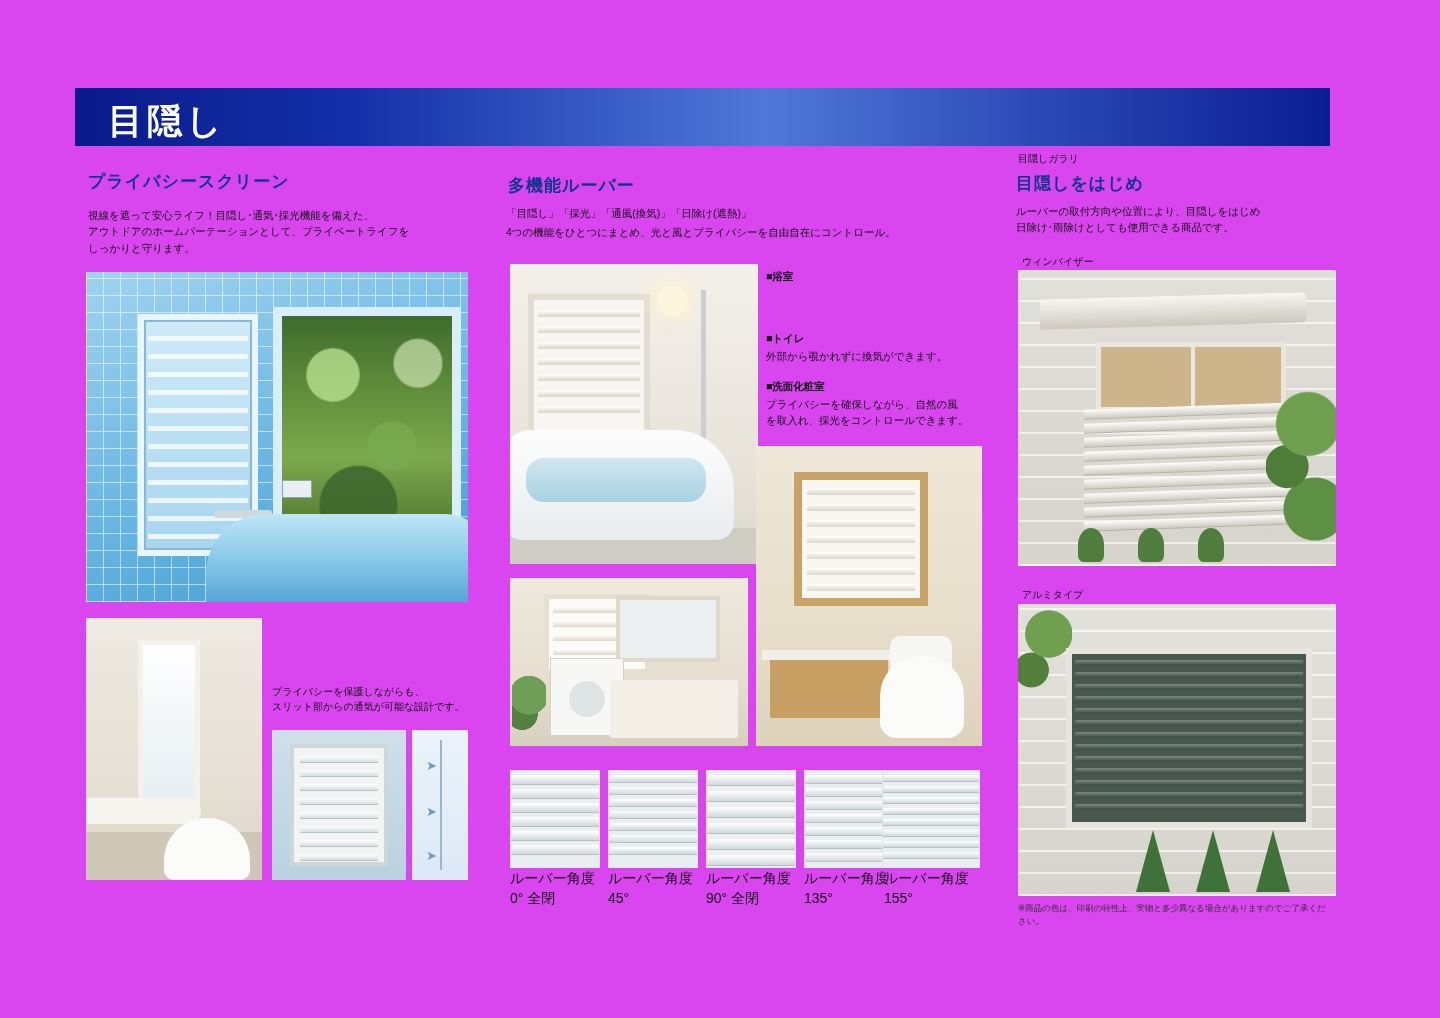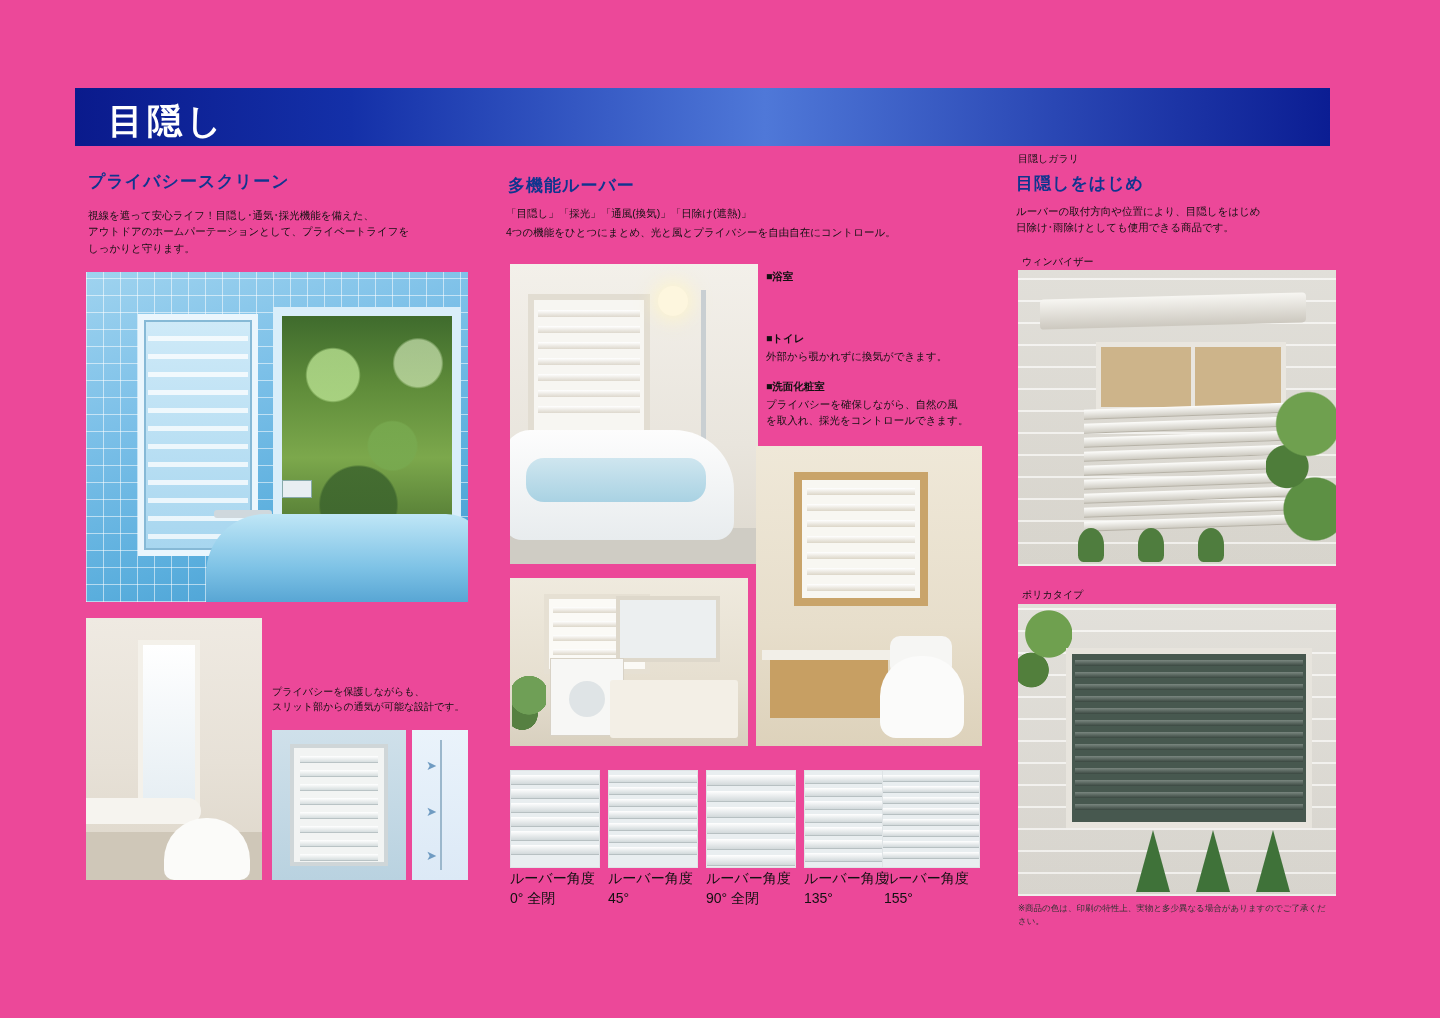--- a/index.html
+++ b/index.html
@@ -1,21 +1,21 @@
 <!DOCTYPE html>
 <html lang="ja"><head>
 <meta charset="utf-8">
 <style>
   html,body{margin:0;padding:0;background:#ffffff;}
   body{
     width:1440px;height:1018px;position:relative;overflow:hidden;
     font-family:"Liberation Sans","DejaVu Sans",sans-serif;
     color:#111;
   }
-  .page{position:absolute;inset:0;background:#ec4899;}
+  .page{position:absolute;inset:0;background:#d946ef;}
 
   
   .banner{
     position:absolute;left:75px;top:88px;width:1255px;height:58px;
     background:linear-gradient(90deg,#0a1a8c 0%,#1430a8 22%,#4f78d8 55%,#2a47b4 78%,#0b1d93 100%);
   }
   .banner-title{
     position:absolute;left:108px;top:98px;
     font-size:35px;font-weight:bold;color:#fff;letter-spacing:4px;
     font-family:"DejaVu Sans","Liberation Sans",sans-serif;
@@ -341,21 +341,21 @@
         <i style="top:84px"></i>
         <i style="top:98px"></i>
       <i style="top:112px"></i>
     </div>
     <div class="shrub" style="left:60px;"></div>
     <div class="shrub" style="left:120px;"></div>
     <div class="shrub" style="left:180px;"></div>
     <div class="tree"></div>
   </div>
 
-  <div class="mini-label" style="left:1022px;top:588px;">ポリカタイプ</div>
+  <div class="mini-label" style="left:1022px;top:588px;">アルミタイプ</div>
   <div class="photo poly" style="left:1018px;top:604px;width:318px;height:292px;">
     <div class="siding"></div>
     <div class="tree"></div>
     <div class="panel">
       <i style="top:6px"></i>
         <i style="top:18px"></i>
         <i style="top:30px"></i>
         <i style="top:42px"></i>
       <i style="top:54px"></i>
         <i style="top:66px"></i>

